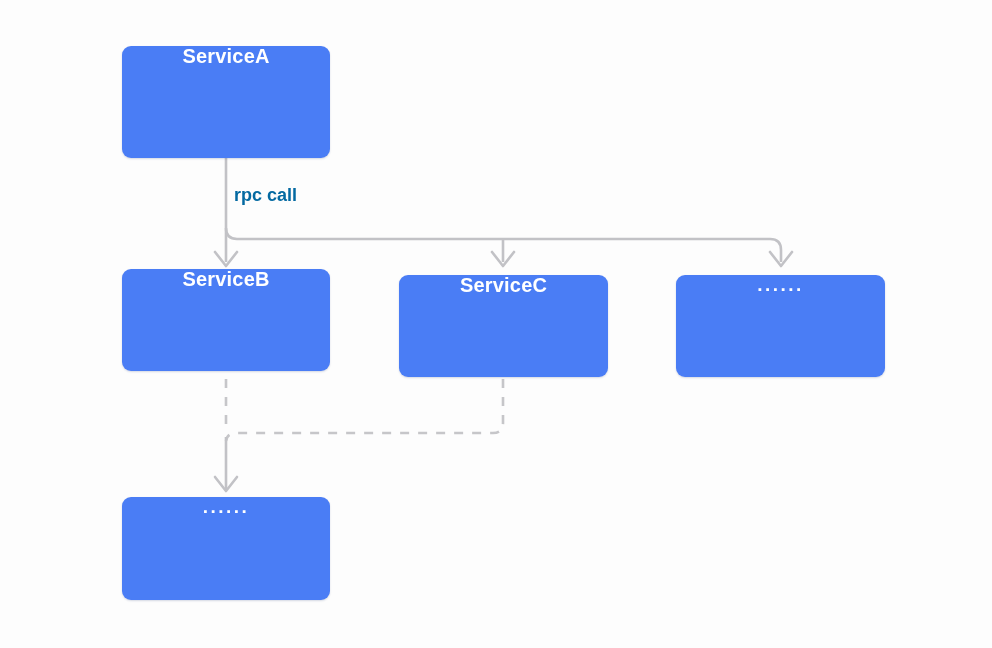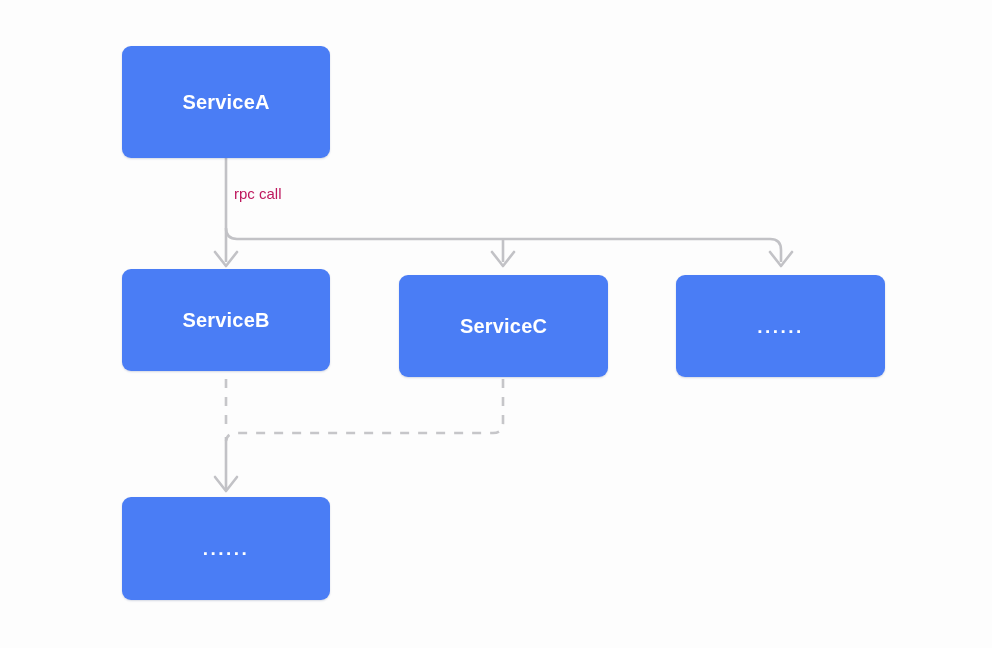--- a/index.html
+++ b/index.html
@@ -22,42 +22,42 @@
     left: 0;
     top: 0;
     width: 992px;
     height: 648px;
   }
   .node {
     position: absolute;
     box-sizing: border-box;
     border-radius: 9px;
     display: flex;
-    align-items: center;
+    align-items: flex-start;
     justify-content: center;
     color: #ffffff;
     font-weight: bold;
     font-size: 20px;
     letter-spacing: 0.2px;
     box-shadow: 0 1px 2px rgba(30, 50, 110, 0.18);
     z-index: 2;
   }
   .node-label {
     pointer-events: none;
     line-height: 1;
   }
   .node-label.dots {
     font-size: 19px;
     letter-spacing: 2.5px;
   }
   .edge-label {
     position: absolute;
-    font-size: 15px;
-    font-weight: normal;
-    color: #be185d;
+    font-size: 18px;
+    font-weight: bold;
+    color: #0369a1;
     white-space: nowrap;
     z-index: 3;
     line-height: 1;
   }
 </style>
 </head>
 <body>
 
 <div id="diagram-canvas">
 

